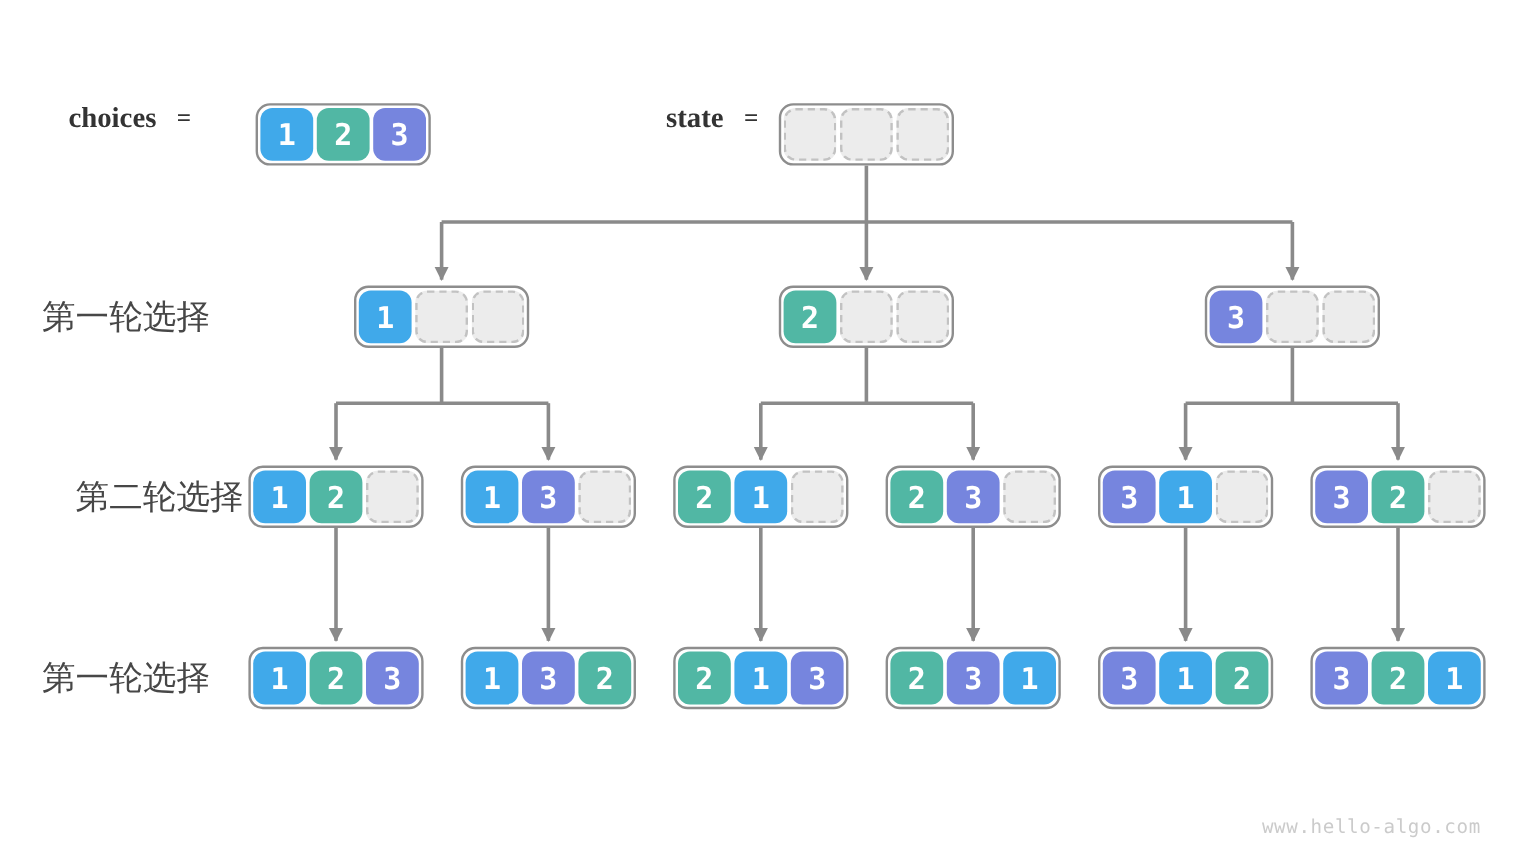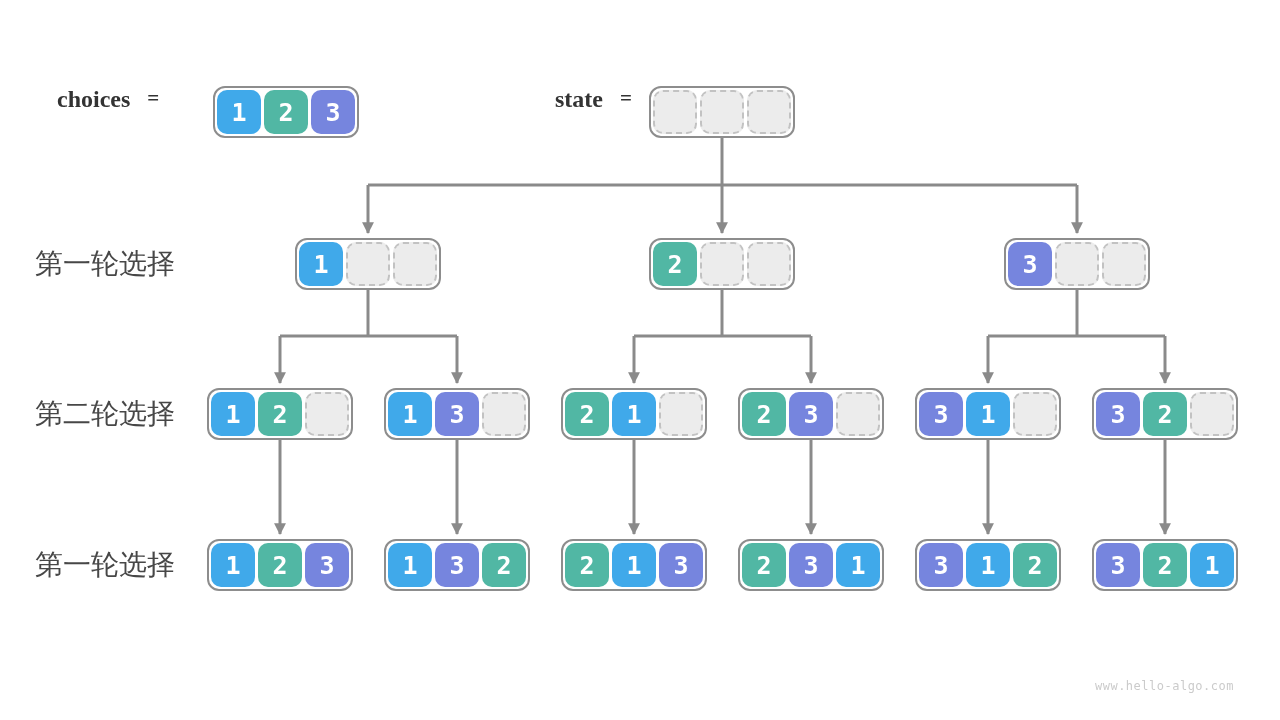--- a/index.html
+++ b/index.html
@@ -75,21 +75,21 @@
     font-size: 28px;
     font-weight: 400;
     color: var(--label-cjk, #474747);
     white-space: nowrap;
   }
   .watermark {
     position: absolute;
     top: 679px;
     right: 46px;
     font-family: "DejaVu Sans Mono", monospace;
-    font-size: 12px;
+    font-size: 16px;
     letter-spacing: 0.5px;
     color: var(--watermark, #cbcbcb);
     text-align: center;
   }
 </style>
 </head>
 <body>
 
 <div class="canvas">
 
@@ -141,21 +141,21 @@
     <span class="eq">=</span>
   </div>
   <div class="cellbox" id="state-box" style="left:649px; top:86px;">
       <div class="cell empty"></div>
       <div class="cell empty"></div>
       <div class="cell empty"></div>
     </div>
 
   <div id="round-labels">
       <div class="round-label" style="top: 244px;">第一轮选择</div>
-      <div class="round-label" style="top: 394px;">第二轮选择</div>
+      <div class="round-label" style="top: 394px; margin-left: 28px;">第二轮选择</div>
       <div class="round-label" style="top: 545px;">第一轮选择</div>
     </div>
   <div id="round-boxes">
       <div class="cellbox" style="left: 295px; top: 238px;">
         <div class="cell filled c1">1</div>
         <div class="cell empty"></div>
         <div class="cell empty"></div>
       </div>
       <div class="cellbox" style="left: 649px; top: 238px;">
         <div class="cell filled c2">2</div>

